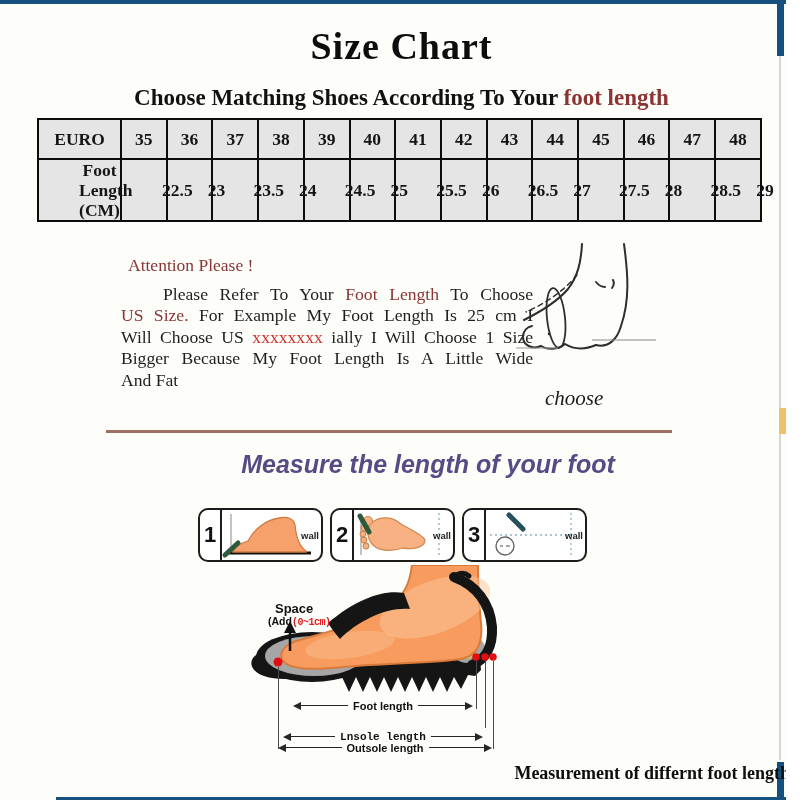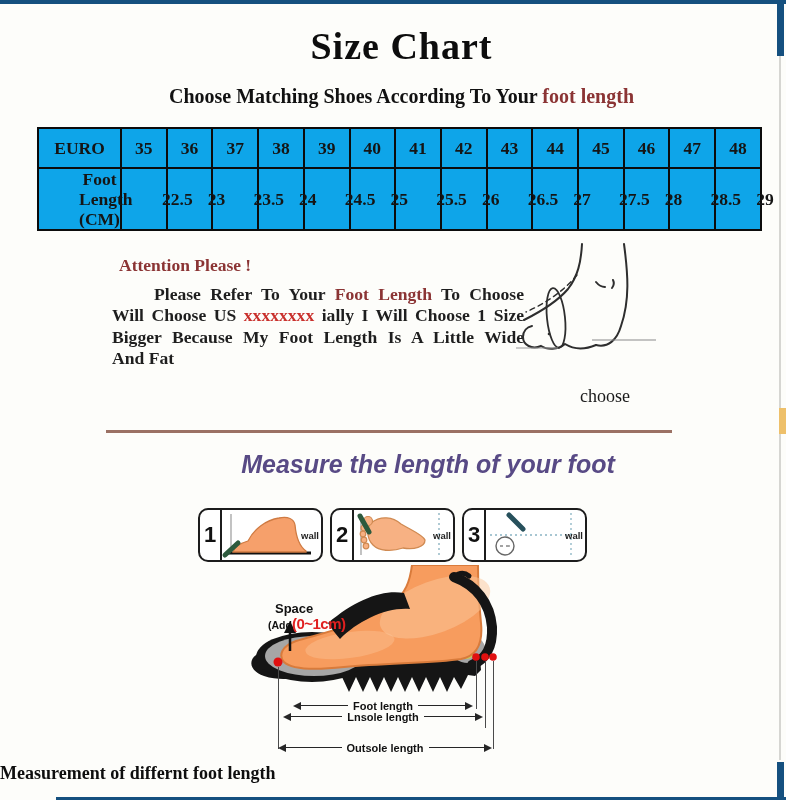--- a/index.html
+++ b/index.html
@@ -9,74 +9,74 @@
   .edge-top{left:0;top:0;right:0;height:4px;background:#15507f;}
   .edge-right-top{right:2px;top:0;width:7px;height:56px;background:#15507f;}
   .edge-right-line{right:5px;top:56px;bottom:40px;width:2px;background:#d6d6d2;}
   .edge-orange{right:0;top:408px;width:7px;height:26px;background:#eec06a;}
   .edge-right-bottom{right:2px;bottom:0;width:7px;height:38px;background:#15507f;}
   .edge-bottom{left:56px;right:0;bottom:0;height:3px;background:#15507f;}
 
   .title{position:absolute;left:0;top:24px;width:803px;text-align:center;
          font-size:38px;font-weight:bold;letter-spacing:1px;color:#0d0d0d;}
   .subtitle{position:absolute;left:0;top:85px;width:803px;text-align:center;
-            font-size:20px;font-weight:bold;color:#111;}
+            font-size:23px;font-weight:bold;color:#111;}
   .maroon{color:#8b3434;}
   .redx{color:#c9302c;}
 
-  table.size{position:absolute;left:37px;top:127px;width:725px;border-collapse:collapse;
-             table-layout:fixed;background:#0ea5e9;}
+  table.size{position:absolute;left:37px;top:118px;width:725px;border-collapse:collapse;
+             table-layout:fixed;background:#e5e5e5;}
   table.size td{border:2.5px solid #0c0c0c;text-align:center;vertical-align:middle;
                 font-weight:bold;font-size:17.5px;padding:0;}
   table.size tr.r1 td{height:38px;}
   table.size tr.r2 td{height:55px;padding-left:40px;}
   td.rowlbl{font-size:18px;}
   td.rowlbl2{font-size:14.5px;line-height:1.15;}
 
-  .attn{position:absolute;left:112px;top:255px;width:412px;font-weight:bold;}
+  .attn{position:absolute;left:121px;top:255px;width:412px;}
   .attn-h{font-size:17.5px;color:#8b3434;margin:0 0 4px 7px;}
   .attn-line{font-size:17.6px;line-height:21.4px;color:#1e1e1e;
              text-align:justify;text-align-last:justify;}
   .attn-line.first{padding-left:42px;margin-top:8px;}
   .attn-line.last{text-align:right;text-align-last:left;}
 
   .foot-sketch{position:absolute;left:516px;top:242px;width:140px;height:122px;}
-  .note{position:absolute;left:545px;top:385px;width:120px;text-align:center;
-        font-size:18px;color:#1a1a1a;line-height:1.3;}
+  .note{position:absolute;left:545px;top:385px;width:120px;text-align:left;
+        font-size:21px;color:#1a1a1a;line-height:1.3;font-style:italic;}
   .divider{position:absolute;left:106px;top:430px;width:566px;height:2.5px;background:#9b7164;}
 
   .measure-h{position:absolute;left:0;top:450px;width:760px;text-align:center;
              font-family:"Liberation Sans",sans-serif;font-style:italic;font-weight:bold;
              font-size:25px;color:#584a85;padding-left:48px;}
 
   .steps{position:absolute;left:198px;top:508px;display:flex;gap:7px;}
   .panel{position:relative;width:125px;height:54px;border:2.5px solid #1c1c1c;
          border-radius:10px;background:#fff;box-sizing:border-box;}
   .panel .num{position:absolute;left:0;top:0;bottom:0;width:20px;display:flex;
               align-items:center;justify-content:center;border-right:2px solid #1c1c1c;
               font:bold 22px "Liberation Sans",sans-serif;color:#111;}
   .panel svg{position:absolute;left:21px;top:0;width:100px;height:49px;}
   .panel .wall{position:absolute;right:2px;top:50%;transform:translateY(-50%);
                font:bold 9.5px "Liberation Sans",sans-serif;color:#222;}
 
   .bigdiag{position:absolute;left:230px;top:565px;width:370px;height:200px;}
   .bigdiag .shoe{position:absolute;left:0;top:0;}
   .space1{position:absolute;left:45px;top:36px;font:bold 13px "Liberation Sans",sans-serif;color:#111;}
   .space2{position:absolute;left:38px;top:50px;font:bold 10.5px "Liberation Sans",sans-serif;color:#111;white-space:nowrap;}
-  .space2 .val{font-size:15px;color:#e02020;letter-spacing:-0.5px;}
+  .space2 .val{font-size:10px;color:#e02020;letter-spacing:-0.5px;font-family:Liberation Mono, monospace;}
   .vg{position:absolute;width:1.3px;background:#4a4a4a;}
   .mrow{position:absolute;display:flex;align-items:center;height:13px;
         font:bold 11px "Liberation Sans",sans-serif;color:#111;}
   .mrow .ln{flex:1;height:1.6px;background:#262626;}
   .mrow .lab{padding:0 5px;white-space:nowrap;}
   .ah{width:0;height:0;border-top:4px solid transparent;border-bottom:4px solid transparent;}
   .ah.l{border-right:8px solid #262626;}
   .ah.r{border-left:8px solid #262626;}
 
-  .caption{position:absolute;left:0;top:763px;width:790px;text-align:left;
+  .caption{position:absolute;left:0;top:763px;width:790px;text-align:right;
            font-size:18px;font-weight:bold;color:#0e0e0e;}
 </style>
 </head>
 <body>
 
 <div class="page">
 
   <div class="edge edge-top"></div>
   <div class="edge edge-right-top"></div>
   <div class="edge edge-right-line"></div>
@@ -143,20 +143,21 @@
       <td>28</td>
       <td>28.5</td>
       <td>29</td>
     </tr>
   </tbody>
     </table>
 
   <div class="attn">
     <div class="attn-h">Attention Please !</div>
     <div class="attn-line first"><span>Please Refer To Your </span><span class="maroon">Foot Length</span><span> To Choose</span></div>
+    <div class="attn-line"><span class="maroon">US Size.</span><span> For Example My Foot Length Is 25 cm I</span></div>
     <div class="attn-line"><span>Will Choose US </span><span class="redx">xxxxxxxx</span><span> ially I Will Choose 1 Size</span></div>
     <div class="attn-line"><span>Bigger Because My Foot Length Is A Little Wide</span></div>
     <div class="attn-line last"><span>And Fat</span></div>
   </div>
 
   <svg class="foot-sketch" viewBox="0 0 140 122">
     <g fill="none" stroke="#2e2e2e" stroke-width="2" stroke-linecap="round">
       <path d="M108,2 C112,32 114,58 105,84 C101,98 92,106 80,103"></path>
       <path d="M66,2 C65,20 62,34 52,47 C40,61 20,72 8,78"></path>
       <path d="M61,33 C47,50 28,62 10,70" stroke-width="1.4" stroke-dasharray="5,4"></path>
@@ -254,21 +255,21 @@
     <div class="vg" style="left:255px;top:96px;height:67px;"></div>
     <div class="vg" style="left:263px;top:96px;height:88px;"></div>
 
     <div class="mrow" style="left:63px;top:134px;width:180px;">
       <span class="ah l"></span>
         <span class="ln"></span>
         <span class="lab">Foot length</span>
         <span class="ln"></span>
         <span class="ah r"></span>
     </div>
-    <div class="mrow" style="left:53px;top:145px;width:200px;">
+    <div class="mrow" style="left:53px;top:165px;width:200px;font-family:Liberation Mono, monospace;">
       <span class="ah l"></span>
         <span class="ln"></span>
         <span class="lab">Lnsole length</span>
         <span class="ln"></span>
         <span class="ah r"></span>
     </div>
     <div class="mrow" style="left:48px;top:176px;width:214px;">
       <span class="ah l"></span>
         <span class="ln"></span>
         <span class="lab">Outsole length</span>

